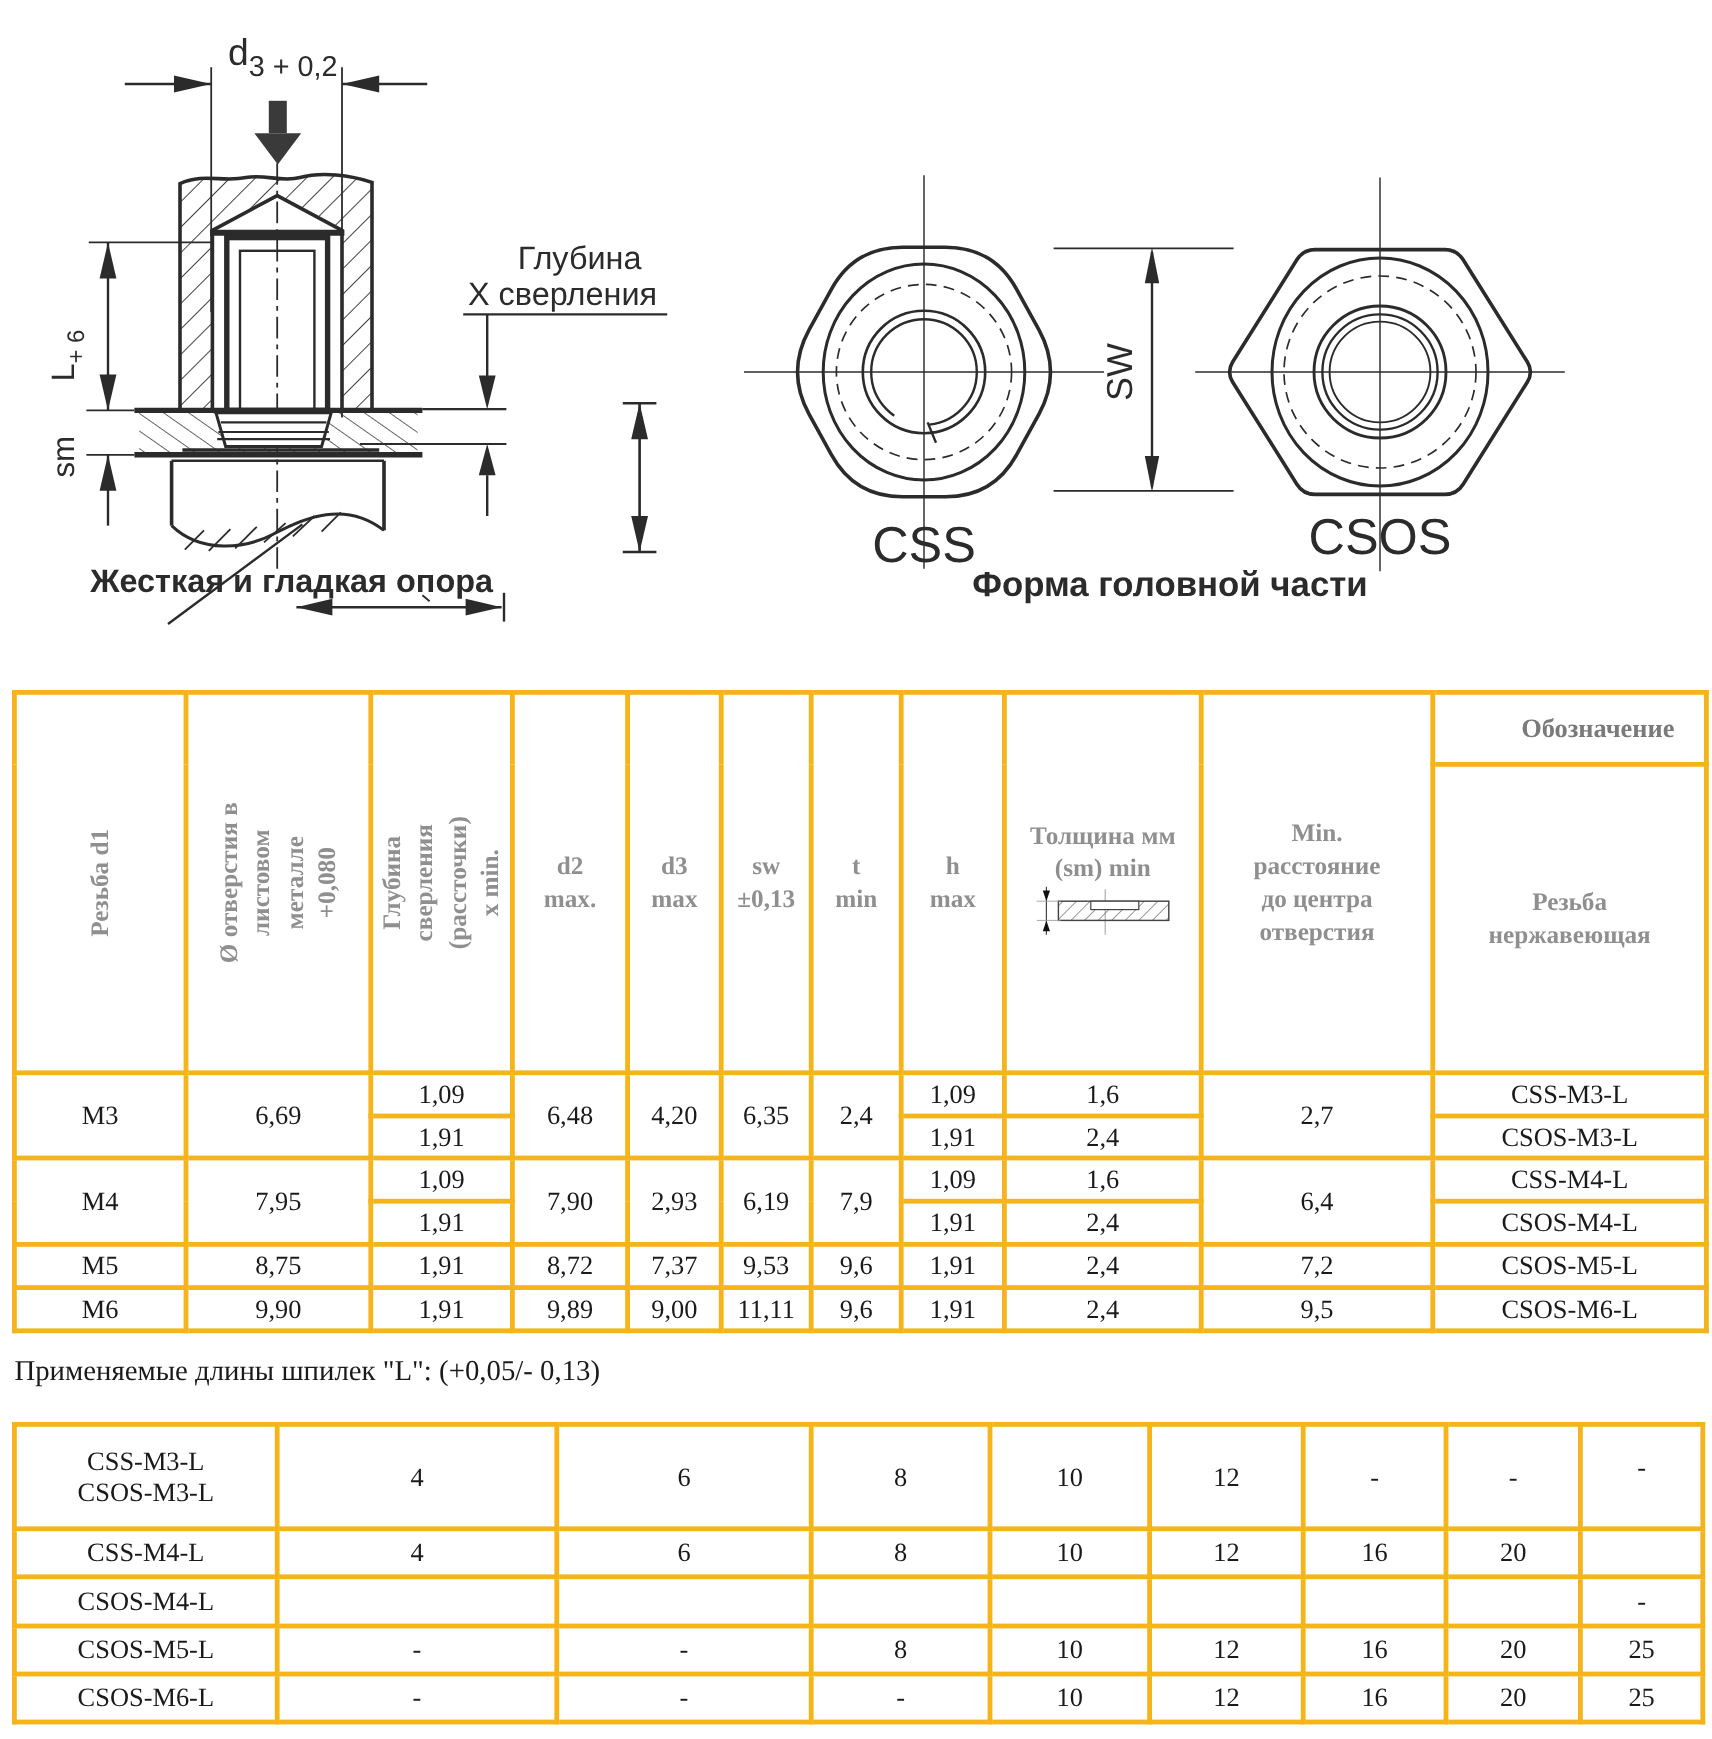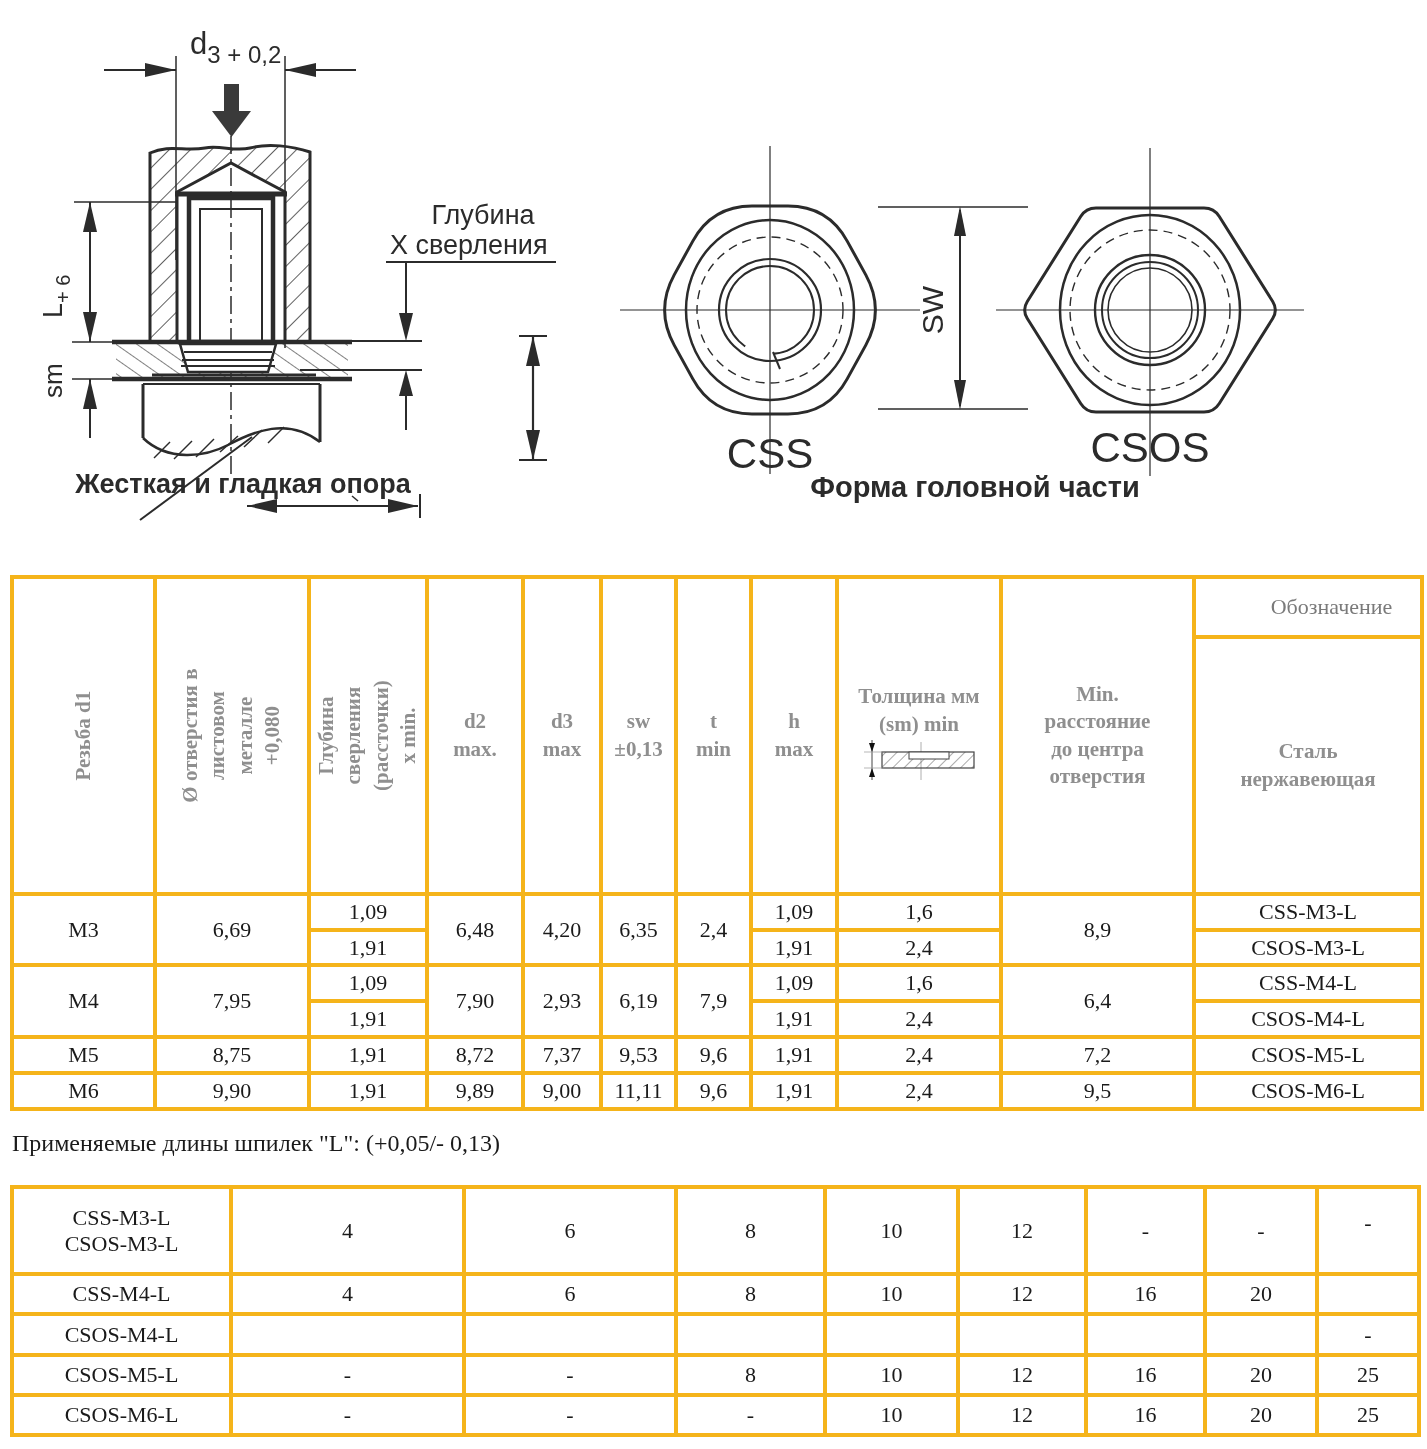--- a/index.html
+++ b/index.html
@@ -6,21 +6,21 @@
   body { width:1427px; height:1449px; background:#ffffff; position:relative;
          font-family:"Liberation Serif", serif; color:#1a1a1a; }
   svg text { font-family:"Liberation Sans", sans-serif; fill:#2b2b2b; }
   .abs { position:absolute; }
   table { border-collapse:collapse; table-layout:fixed; }
   .t td, .t th { border:4px solid #F5B41A; padding:0; text-align:center;
                  vertical-align:middle; font-weight:normal; overflow:visible; }
   .data { font-size:22px; color:#1a1a1a; font-family:"Liberation Serif", serif; }
   .hgray { color:#8f8f8f; font-weight:bold; font-size:21px; line-height:1.3;
            white-space:pre-line; font-family:"Liberation Serif", serif; }
-  .dk { color:#7a7a7a; font-weight:normal; font-size:22px;margin-left:47px; }
+  .dk { color:#7a7a7a; font-weight:bold; font-size:22px;margin-left:47px; }
   .vwrap { display:flex; align-items:center; justify-content:center; height:300px; }
   .vrot { transform:rotate(-90deg); width:max-content; text-align:center; }
   .pre { white-space:pre-line; }
   .low { vertical-align:bottom; }
   .low > div { padding-bottom:16px; }
   #note { position:absolute; left:12px; top:1130px; font-size:24px; color:#1a1a1a;
           font-family:"Liberation Serif", serif; }
 </style>
 </head>
 <body>
@@ -254,36 +254,36 @@
 расстояние
 до центра
 отверстия</div>
           </td>
     <td>
             <div class="hgray dk">Обозначение</div>
           </td>
   </tr>
   <tr style="height:257px">
     <td>
-            <div class="hgray">Сталь
+            <div class="hgray">Резьба
 нержавеющая</div>
           </td>
   </tr>
 
   <tr style="height:36px" class="data">
     <td rowspan="2" class="data">M3</td>
     <td rowspan="2" class="data">6,69</td>
     <td class="data">1,09</td>
     <td rowspan="2" class="data">6,48</td>
     <td rowspan="2" class="data">4,20</td>
     <td rowspan="2" class="data">6,35</td>
     <td rowspan="2" class="data">2,4</td>
     <td class="data">1,09</td>
     <td class="data">1,6</td>
-    <td rowspan="2" class="data">8,9</td>
+    <td rowspan="2" class="data">2,7</td>
     <td class="data">CSS-M3-L</td>
   </tr>
   <tr style="height:35px" class="data">
     <td class="data">1,91</td>
     <td class="data">1,91</td>
     <td class="data">2,4</td>
     <td class="data">CSOS-M3-L</td>
   </tr>
 
   <tr style="height:36px" class="data">

